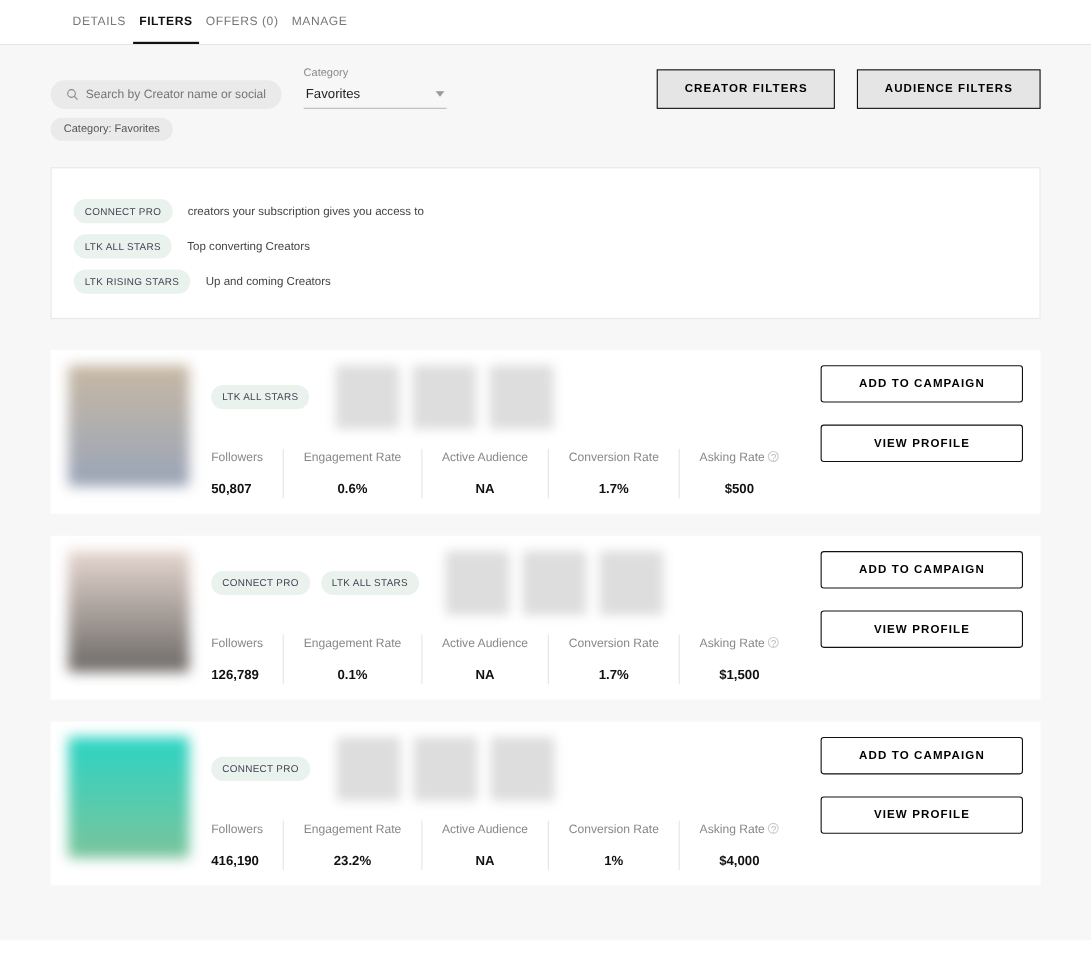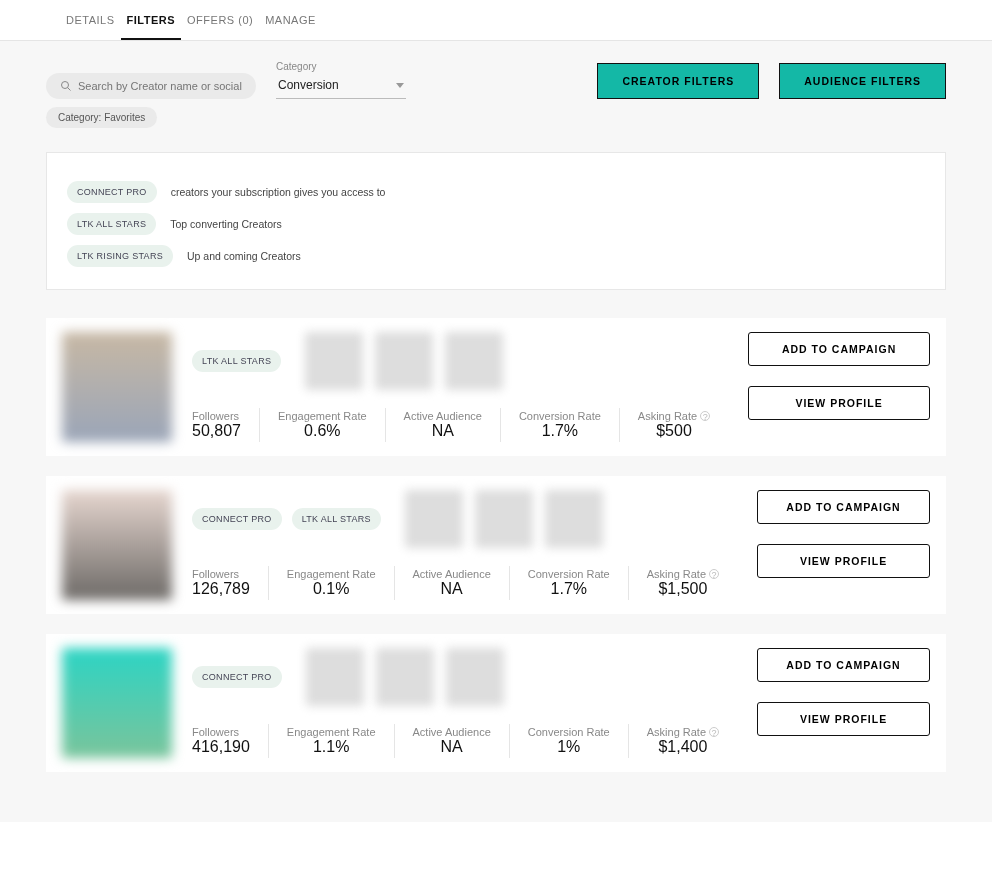--- a/index.html
+++ b/index.html
@@ -67,21 +67,21 @@
     justify-content: space-between;
     align-items: center;
     border-bottom: 1px solid #bbb;
     padding: 4px 2px 6px;
     font-size: 12px;
     color: #222;
     cursor: pointer;
   }
   .outline-btn {
     border: 1px solid #111;
-    background: #14b8a6;
+    background: #e5e5e5;
     padding: 11px 24px;
     font-size: 10.5px;
     letter-spacing: 1px;
     font-weight: 600;
     cursor: pointer;
     white-space: nowrap;
   }
   .spacer-grow { flex: 1; }
   
   .chip-row { margin: 8px 0 24px; }
@@ -144,21 +144,21 @@
   .thumb { width: 58px; height: 58px; background: #ddd; filter: blur(5px); border-radius: 2px; }
   .stats-row { display: flex; gap: 0; margin-top: 6px; }
   .stat {
     padding: 2px 18px;
     text-align: center;
     border-right: 1px solid #e5e5e5;
   }
   .stat:last-child { border-right: none; }
   .stat:first-child { padding-left: 0; text-align: left; }
   .stat-label { font-size: 11px; color: #888; white-space: nowrap; }
-  .stat-value { font-size: 16px; color: #111; margin-top: 0; font-weight: 400; }
+  .stat-value { font-size: 12px; color: #111; margin-top: 15px; font-weight: 700; }
   .stat .help { font-size: 9px; color:#bbb; border:1px solid #ccc; border-radius:50%; display:inline-block; width:10px; height:10px; line-height:10px; text-align:center; margin-left:3px;}
   .card-actions { display: flex; flex-direction: column; gap: 20px; width: 210px; }
   .card-btn {
     border: 1px solid #111;
     background: #fff;
     padding: 10px 8px;
     font-size: 10.5px;
     letter-spacing: 1px;
     font-weight: 600;
     cursor: pointer;
@@ -190,21 +190,21 @@
       <svg width="12" height="12" viewBox="0 0 24 24" fill="none" stroke="#888" stroke-width="2">
           <circle cx="10" cy="10" r="7"></circle>
           <line x1="15" y1="15" x2="21" y2="21"></line>
         </svg>
       <input class="search-input" placeholder="Search by Creator name or social handle" style="">
     </div>
 
     <div class="select-group">
       <span class="select-label">Category</span>
       <div class="select-box">
-        <span>Conversion</span>
+        <span>Favorites</span>
         <span class="caret-down"></span>
       </div>
     </div>
 
 
     <div class="spacer-grow"></div>
 
     <button class="outline-btn">CREATOR FILTERS</button>
     <button class="outline-btn">AUDIENCE FILTERS</button>
   </div>
@@ -325,33 +325,33 @@
               <div class="thumb"></div>
             </div>
           </div>
           <div class="stats-row">
             <div class="stat">
               <div class="stat-label">Followers</div>
               <div class="stat-value">416,190</div>
             </div>
             <div class="stat">
               <div class="stat-label">Engagement Rate</div>
-              <div class="stat-value">1.1%</div>
+              <div class="stat-value">23.2%</div>
             </div>
             <div class="stat">
               <div class="stat-label">Active Audience</div>
               <div class="stat-value">NA</div>
             </div>
             <div class="stat">
               <div class="stat-label">Conversion Rate</div>
               <div class="stat-value">1%</div>
             </div>
             <div class="stat">
               <div class="stat-label">Asking Rate<span class="help">?</span></div>
-              <div class="stat-value">$1,400</div>
+              <div class="stat-value">$4,000</div>
             </div>
           </div>
         </div>
         <div class="card-actions">
           <button class="card-btn">ADD TO CAMPAIGN</button>
           <button class="card-btn">VIEW PROFILE</button>
         </div>
       </div>
     </div>
 

